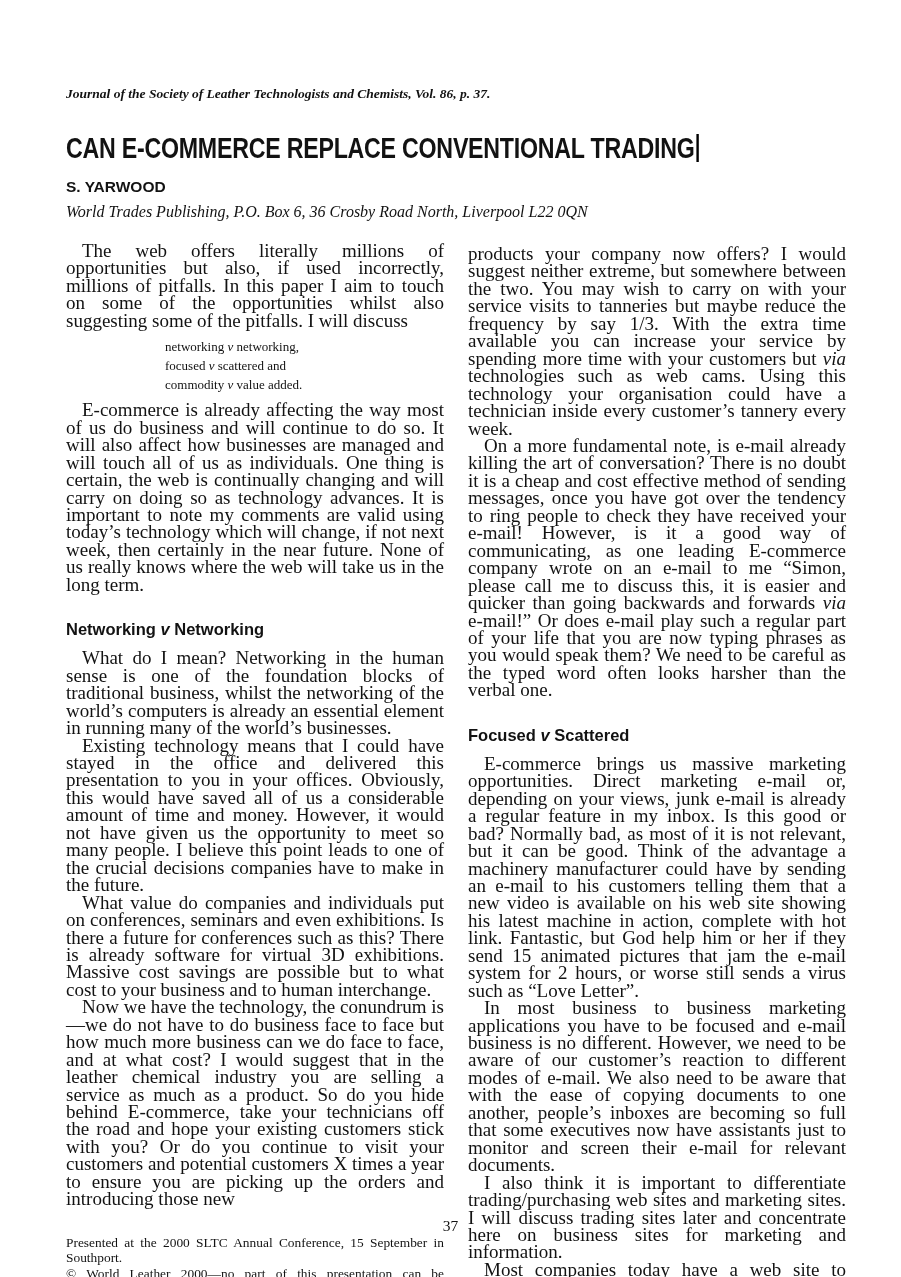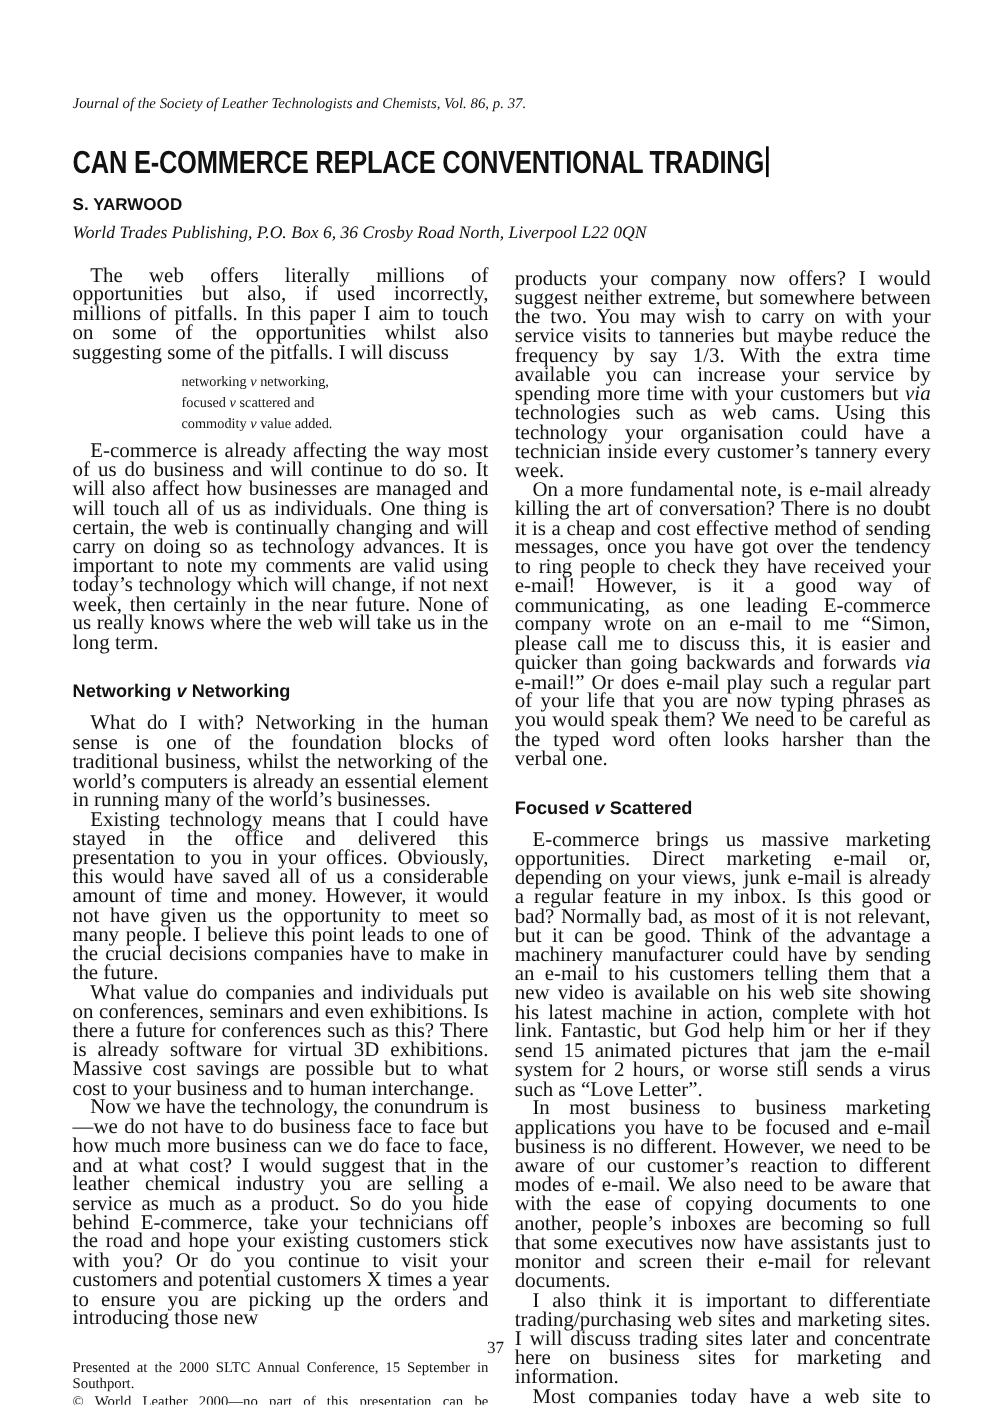--- a/index.html
+++ b/index.html
@@ -11,20 +11,21 @@
   }
   .page {
     position:absolute; inset:0;
     padding:86px 55px 0 66px;
     box-sizing:border-box;
   }
   .journal-line {
     font-style:italic;
     font-size:13.5px; line-height:15px;
     white-space:nowrap;
+    font-weight:bold;
   }
   .title-row { margin-top:30px; height:36px; overflow:visible; }
   h1.article-title {
     margin:0; display:inline-block; white-space:nowrap;
     font-family:"Liberation Sans", sans-serif;
     font-weight:bold; font-size:29px; line-height:34px;
     letter-spacing:-0.3px;
     transform:scaleX(0.80); transform-origin:left center;
   }
   .caret {
@@ -95,21 +96,21 @@
         <div>networking <i>v</i> networking,</div>
         <div>focused <i>v</i> scattered and</div>
         <div>commodity <i>v</i> value added.</div>
       </div>
 
 
       <p class="body-par indent">E-commerce is already affecting the way most of us do business and will continue to do so. It will also affect how businesses are managed and will touch all of us as individuals. One thing is certain, the web is continually changing and will carry on doing so as technology advances. It is important to note my comments are valid using today’s technology which will change, if not next week, then certainly in the near future. None of us really knows where the web will take us in the long term.</p>
 
       <h2 class="section-heading">Networking <i>v</i> Networking</h2>
 
-      <p class="body-par indent">What do I with? Networking in the human sense is one of the foundation blocks of traditional business, whilst the networking of the world’s computers is already an essential element in running many of the world’s businesses.</p>
+      <p class="body-par indent">What do I mean? Networking in the human sense is one of the foundation blocks of traditional business, whilst the networking of the world’s computers is already an essential element in running many of the world’s businesses.</p>
       <p class="body-par indent">Existing technology means that I could have stayed in the office and delivered this presentation to you in your offices. Obviously, this would have saved all of us a considerable amount of time and money. However, it would not have given us the opportunity to meet so many people. I believe this point leads to one of the crucial decisions companies have to make in the future.</p>
       <p class="body-par indent">What value do companies and individuals put on conferences, seminars and even exhibitions. Is there a future for conferences such as this? There is already software for virtual 3D exhibitions. Massive cost savings are possible but to what cost to your business and to human interchange.</p>
       <p class="body-par indent">Now we have the technology, the conundrum is—we do not have to do business face to face but how much more business can we do face to face, and at what cost? I would suggest that in the leather chemical industry you are selling a service as much as a product. So do you hide behind E-commerce, take your technicians off the road and hope your existing customers stick with you? Or do you continue to visit your customers and potential customers X times a year to ensure you are picking up the orders and introducing those new</p>
 
       <div class="footnote">
         <p>Presented at the 2000 SLTC Annual Conference, 15 September in Southport.</p>
         <p>© World Leather 2000—no part of this presentation can be reproduced without prior consent from World Trades Publishing. © Typographical layout copyright of SLTC.</p>
       </div>
 
     </div>

